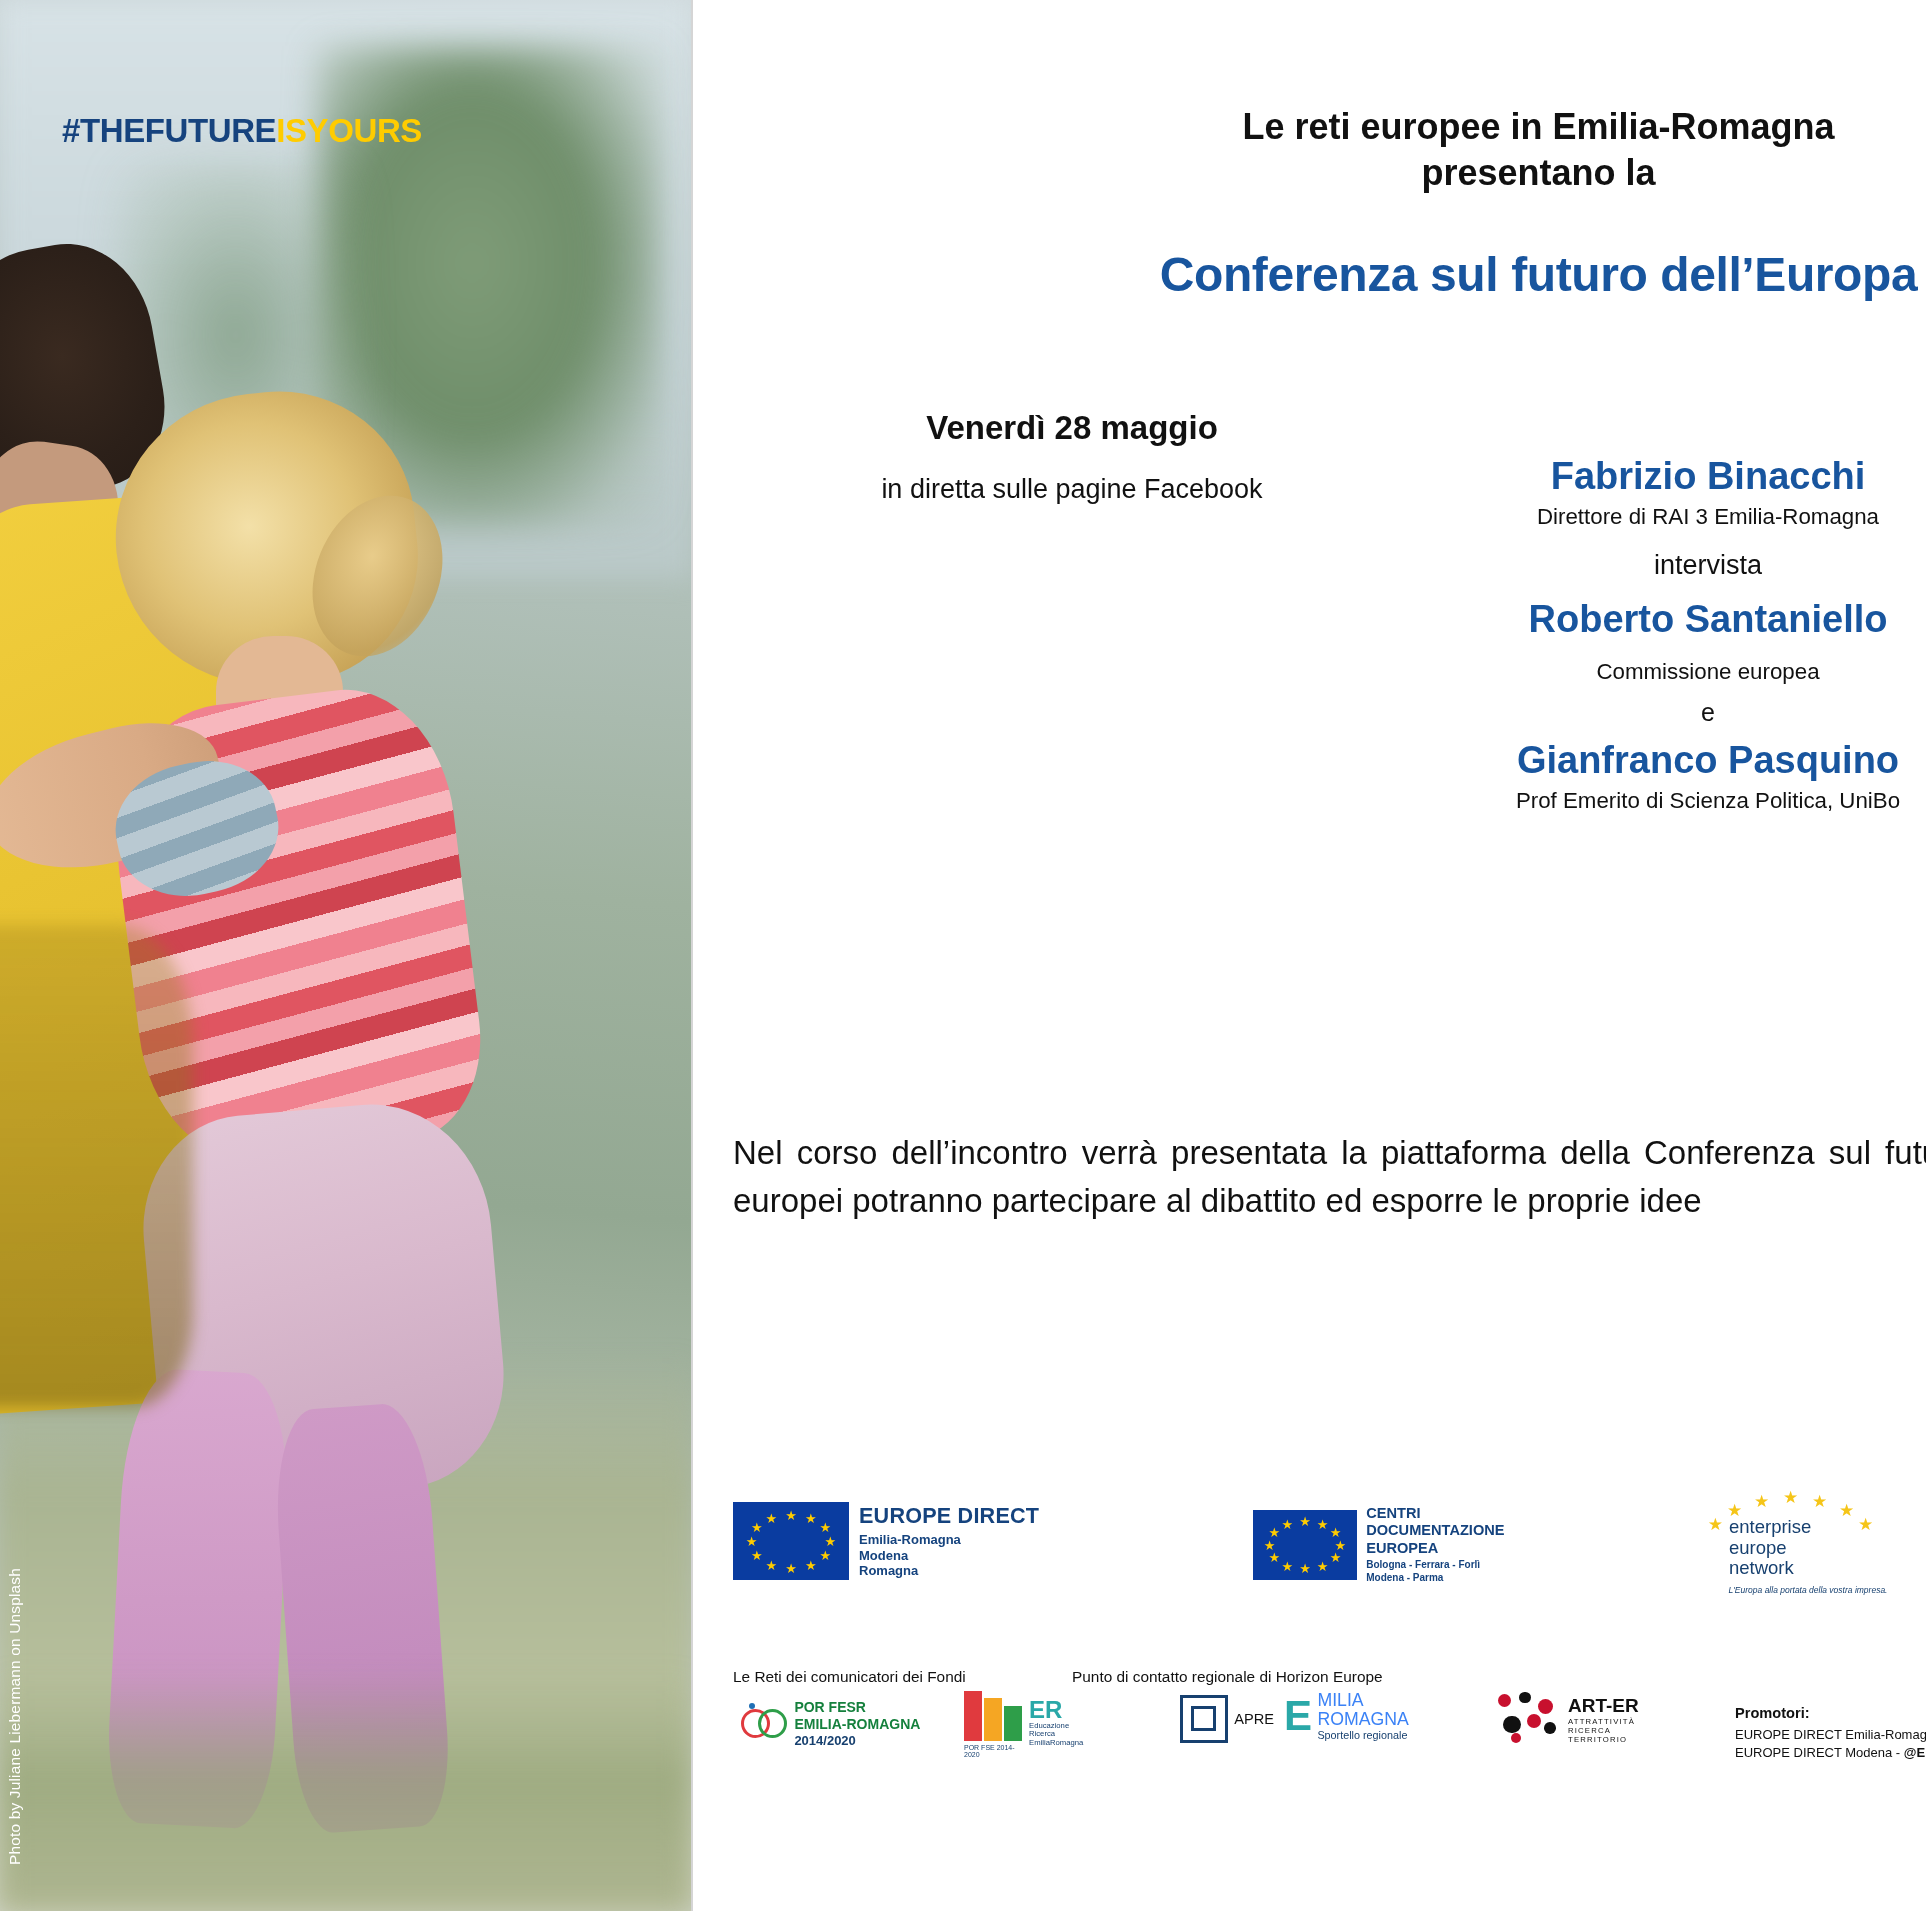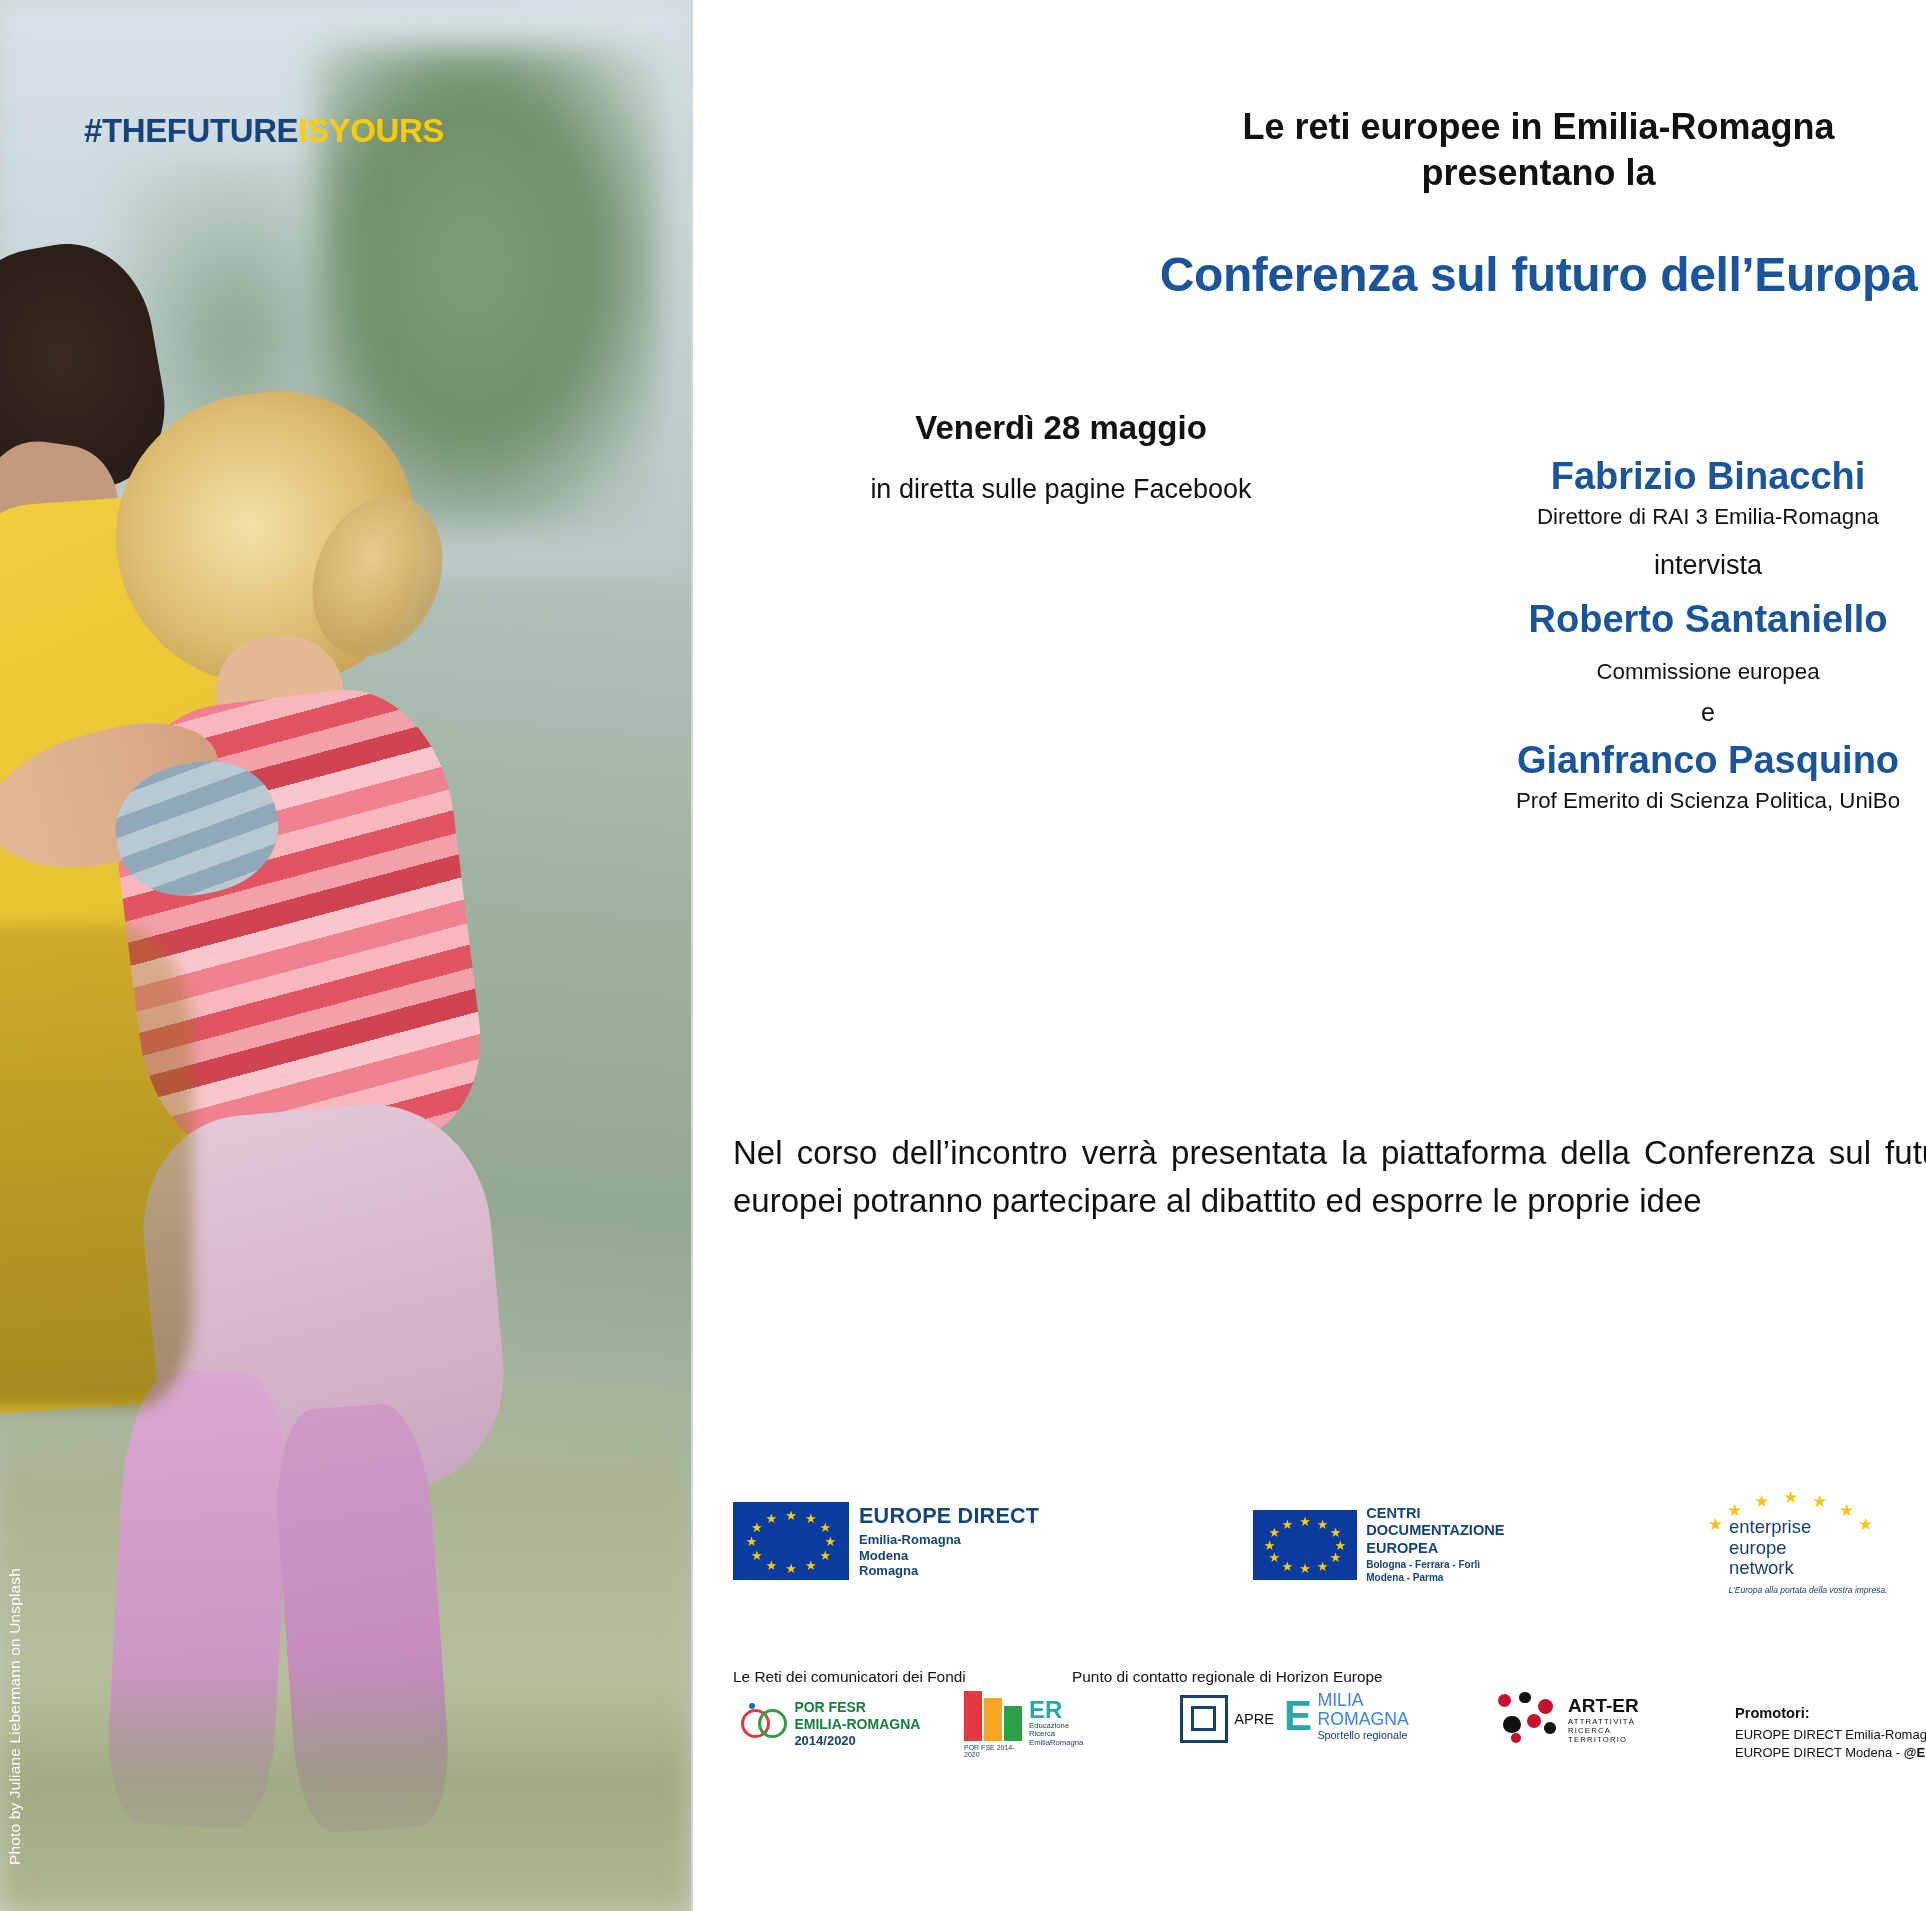--- a/index.html
+++ b/index.html
@@ -166,21 +166,21 @@
   
   .hashtag {
     position: absolute;
     left: 62px;
     top: 112px;
     font-size: 33px;
     font-weight: bold;
     letter-spacing: -0.4px;
     white-space: nowrap;
   }
-  .hashtag .part-a { color: #16437e; margin-left: 22px; }
+  .hashtag .part-a { color: #16437e; }
   .hashtag .part-b { color: #ffcc00; }
 
   
   .content {
     position: absolute;
     left: 691px;
     top: 0;
     width: 2011px;
     height: 1911px;
   }
@@ -207,21 +207,21 @@
     color: #18559e;
     letter-spacing: -0.4px;
   }
 
   
   .col {
     position: absolute;
     text-align: center;
     color: #111111;
   }
-  .col-left { left: 54px; top: 408px; width: 632px; }
+  .col-left { left: 65px; top: 408px; width: 632px; }
   .col-mid  { left: 678px; top: 455px; width: 678px; }
 
   .day-title {
     font-size: 33px;
     font-weight: bold;
     line-height: 1.22;
   }
   .day-sub {
     font-size: 27px;
     line-height: 1.3;

